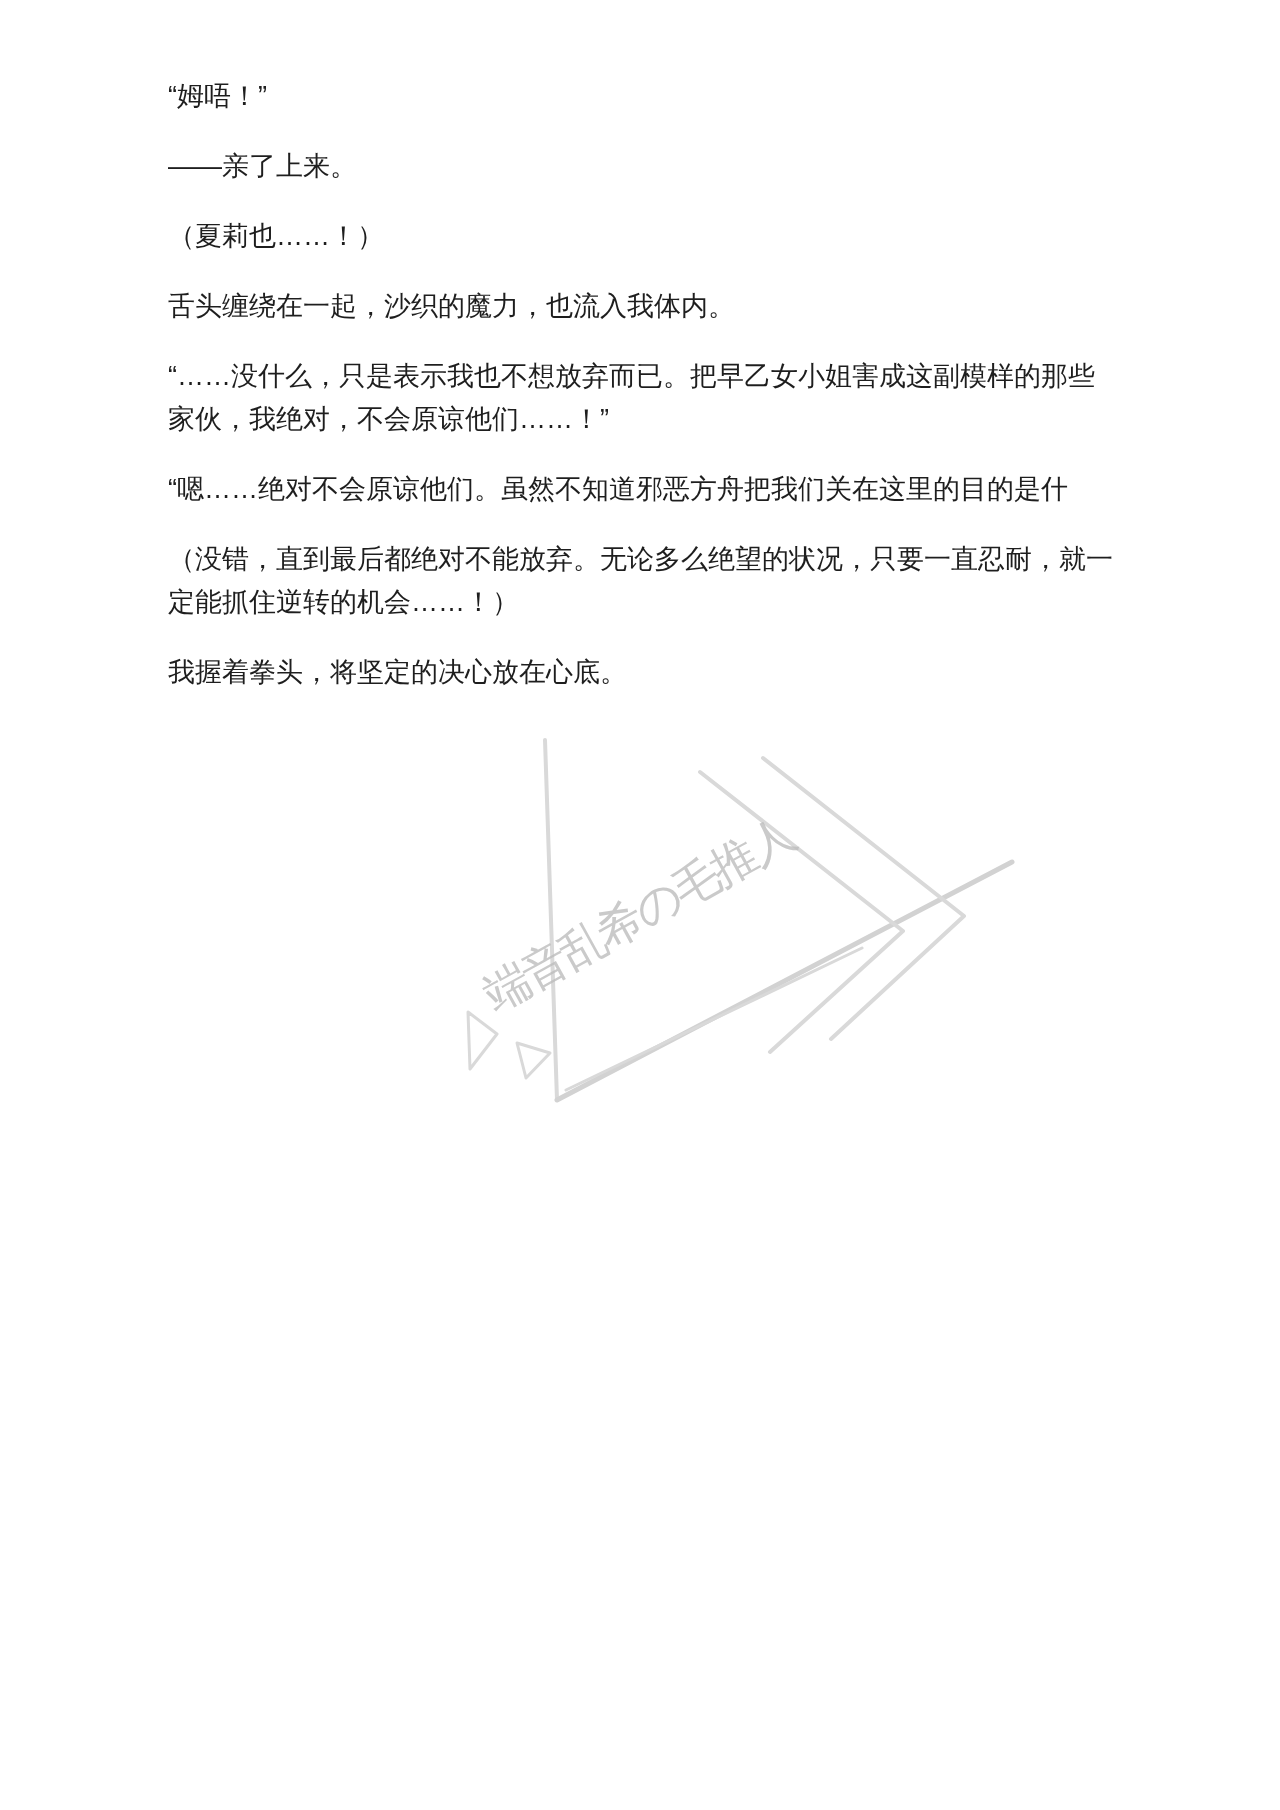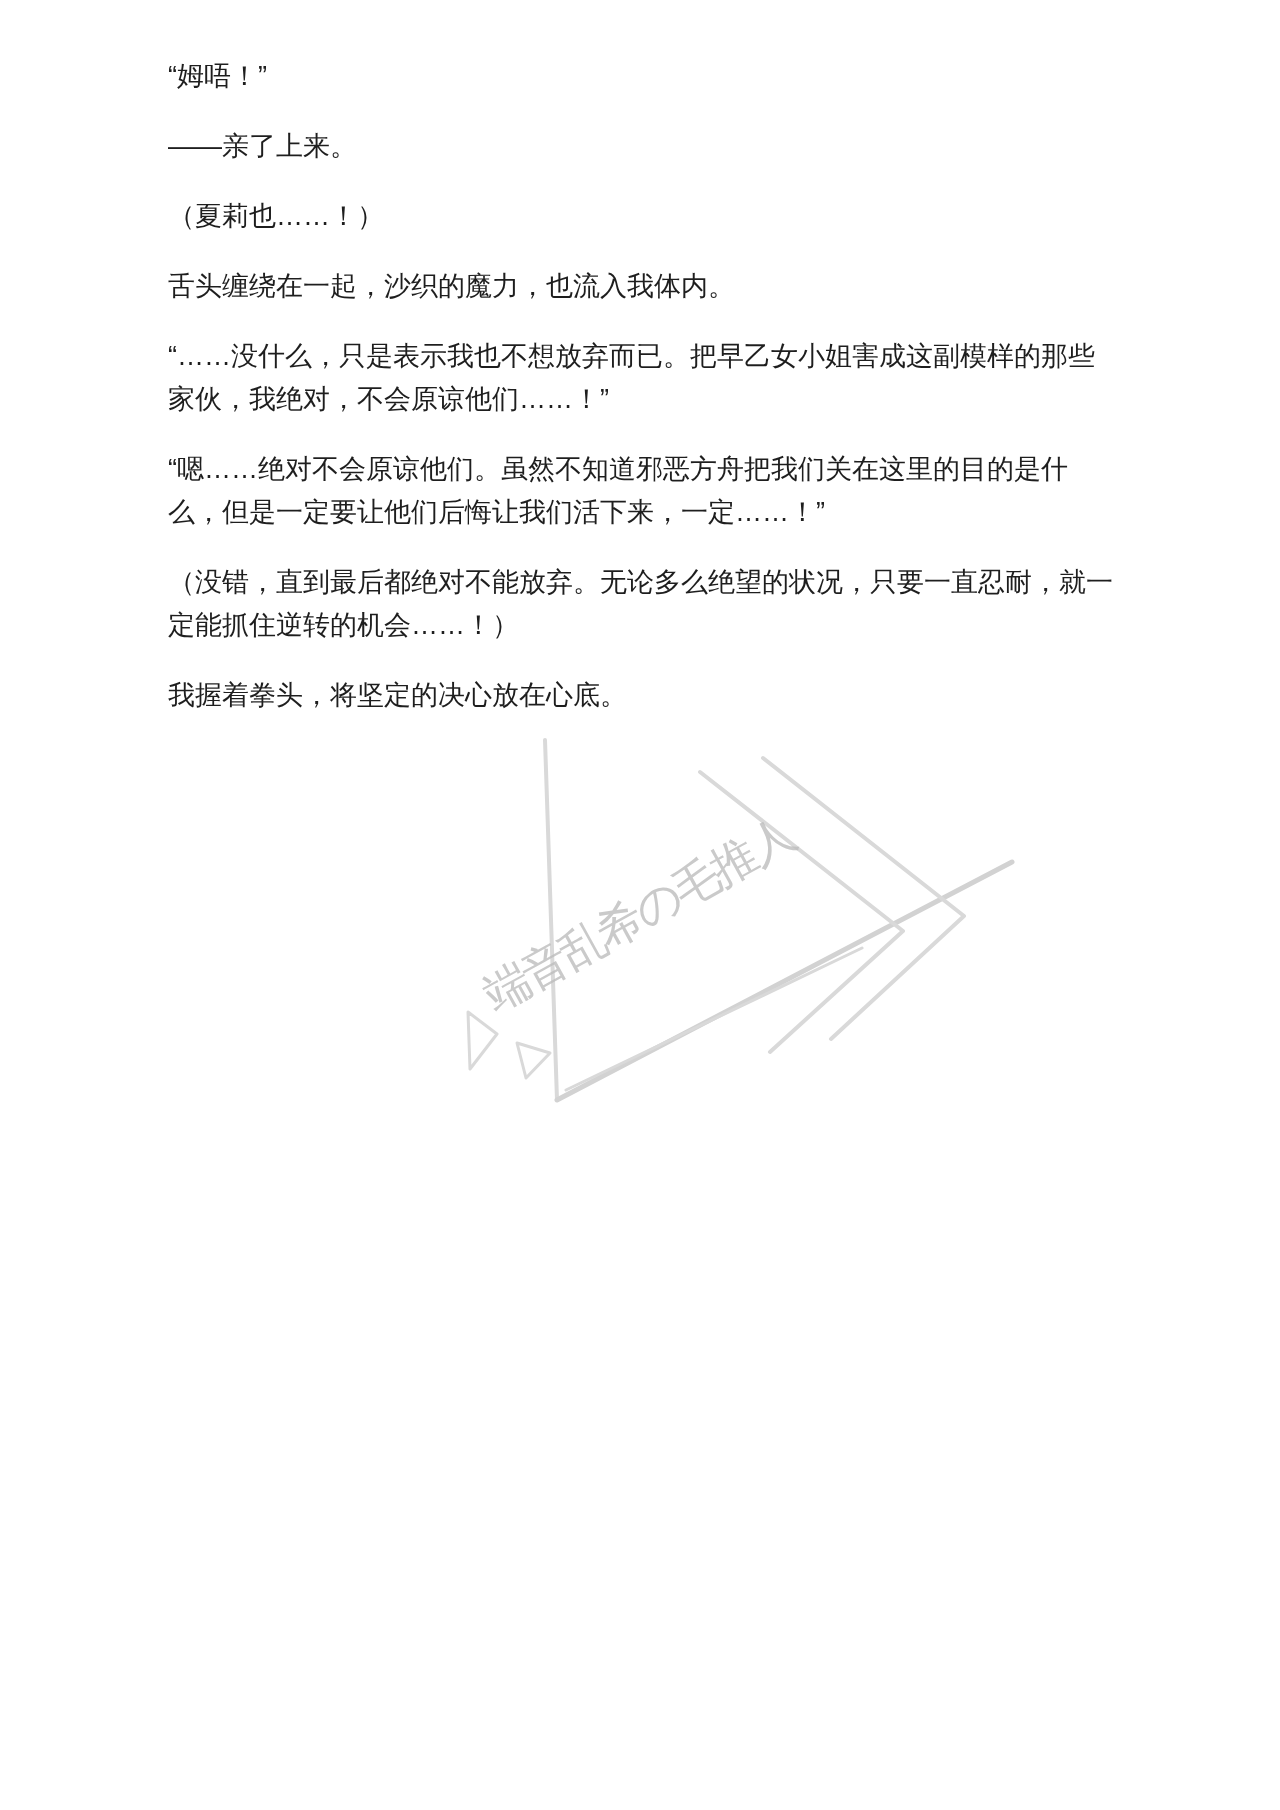--- a/index.html
+++ b/index.html
@@ -20,21 +20,21 @@
     left: 0;
     top: 0;
     width: 1280px;
     height: 1810px;
     z-index: 0;
     pointer-events: none;
   }
   .text-block {
     position: relative;
     z-index: 1;
-    padding: 55px 0 0 168px;
+    padding: 75px 0 0 168px;
     color: #1e1e1e;
   }
   .para {
     margin: 0 0 27px 0;
   }
   .line {
     font-size: 27px;
     line-height: 43px;
     white-space: nowrap;
     letter-spacing: 0;
@@ -73,21 +73,20 @@
     </div>
     <div class="para">
       <div class="line">舌头缠绕在一起，沙织的魔力，也流入我体内。</div>
     </div>
     <div class="para">
       <div class="line">“……没什么，只是表示我也不想放弃而已。把早乙女小姐害成这副模样的那些</div>
       <div class="line">家伙，我绝对，不会原谅他们……！”</div>
     </div>
     <div class="para">
       <div class="line">“嗯……绝对不会原谅他们。虽然不知道邪恶方舟把我们关在这里的目的是什</div>
-      <div class="line">么，但是一定要让他们后悔让我们活下来，一定……！”</div>
     </div>
     <div class="para">
       <div class="line">（没错，直到最后都绝对不能放弃。无论多么绝望的状况，只要一直忍耐，就一</div>
       <div class="line">定能抓住逆转的机会……！）</div>
     </div>
     <div class="para">
       <div class="line">我握着拳头，将坚定的决心放在心底。</div>
     </div>
   </div>
 

